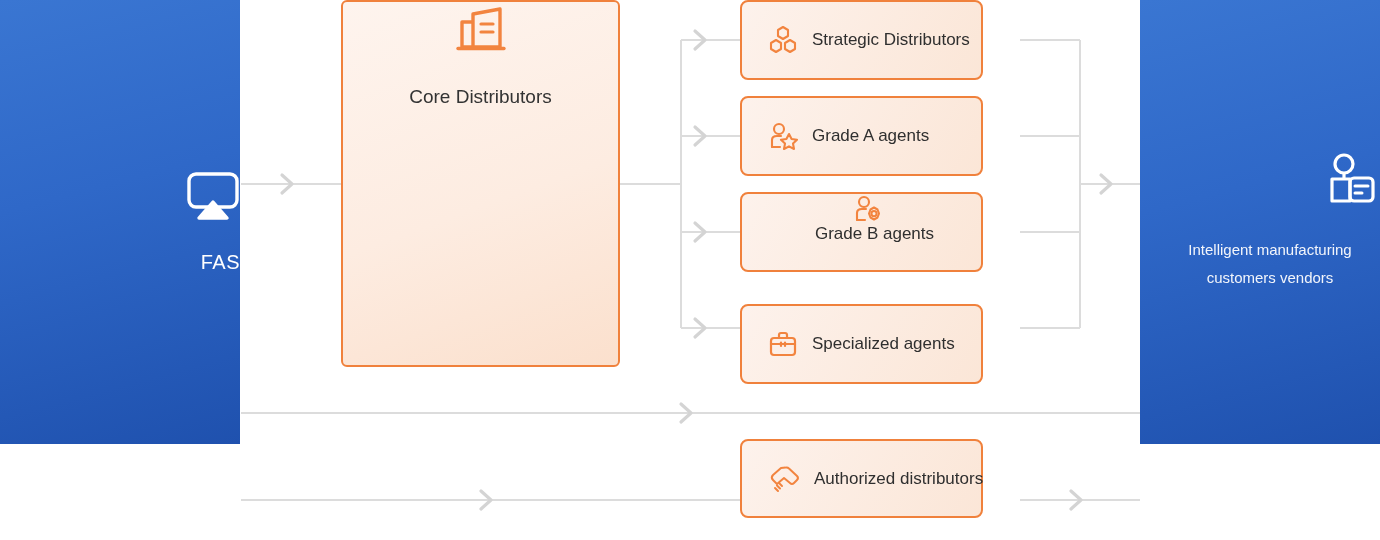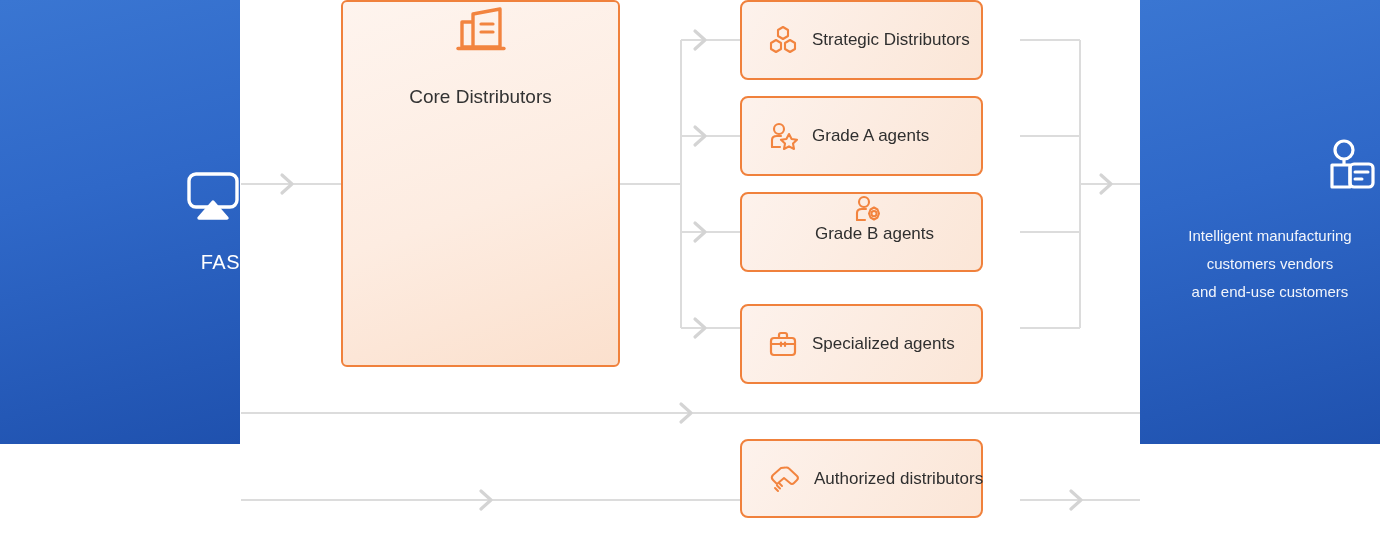--- a/index.html
+++ b/index.html
@@ -125,21 +125,20 @@
         <circle cx="22" cy="12" r="9" fill="none" stroke="#ffffff" stroke-width="3.2"></circle>
         <path d="M22 21 L22 27" fill="none" stroke="#ffffff" stroke-width="3.2"></path>
         <path d="M10 27 L28 27 L28 49 L10 49 Z" fill="none" stroke="#ffffff" stroke-width="3.2" stroke-linejoin="round"></path>
         <rect x="28" y="26" width="23" height="23" rx="4" ry="4" fill="none" stroke="#ffffff" stroke-width="3.2"></rect>
         <path d="M33 34 L46 34 M33 41 L40 41" fill="none" stroke="#ffffff" stroke-width="3" stroke-linecap="round"></path>
       </svg>
     </span>
     <div class="panel-caption">
       <div>Intelligent manufacturing</div>
       <div>customers vendors</div>
-      <div>and end-use customers</div>
     </div>
   </div>
 
   <svg id="wires" viewBox="0 0 1380 540">
     <g fill="none" stroke="#dcdcdc" stroke-width="2">
 
       <line x1="241" y1="184" x2="341" y2="184"></line>
 
       <line x1="620" y1="184" x2="681" y2="184"></line>
       <line x1="681" y1="40" x2="681" y2="328"></line>

